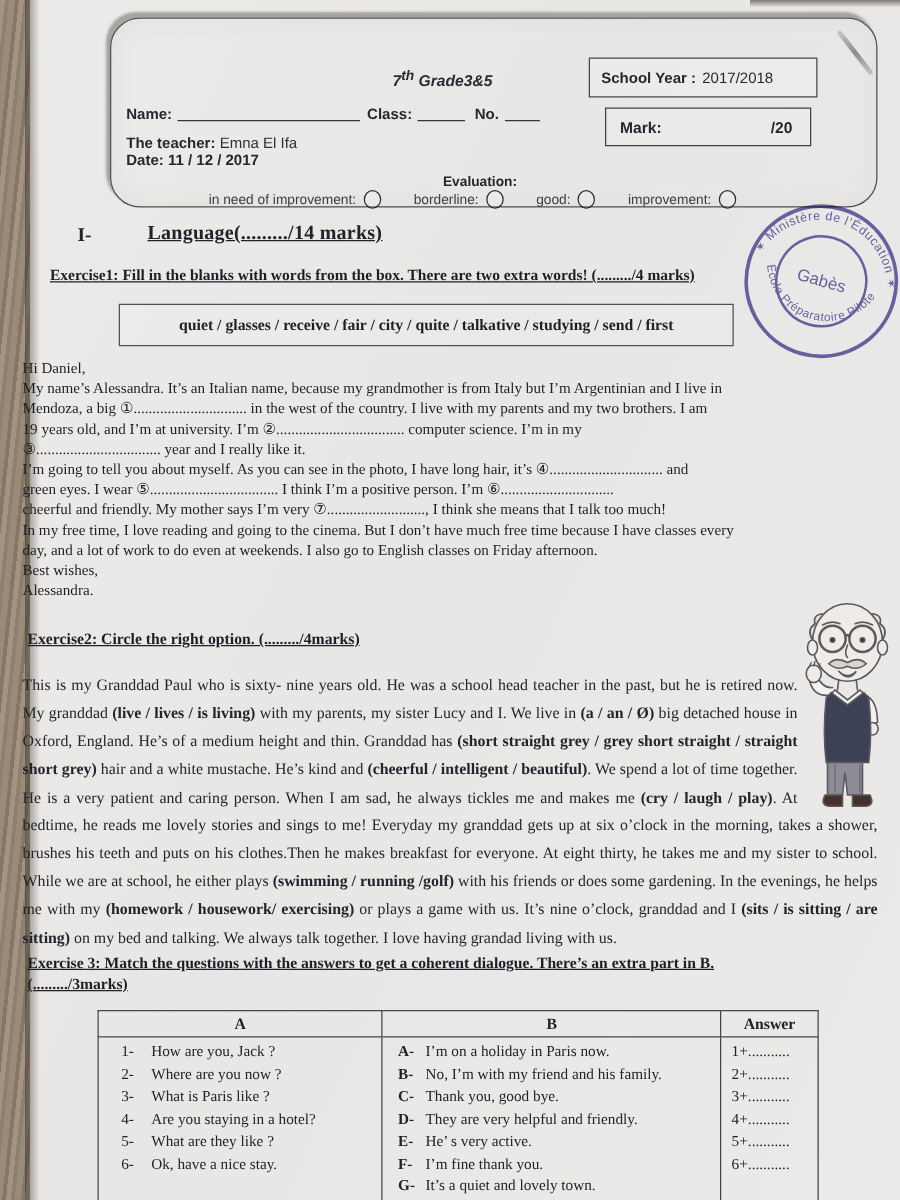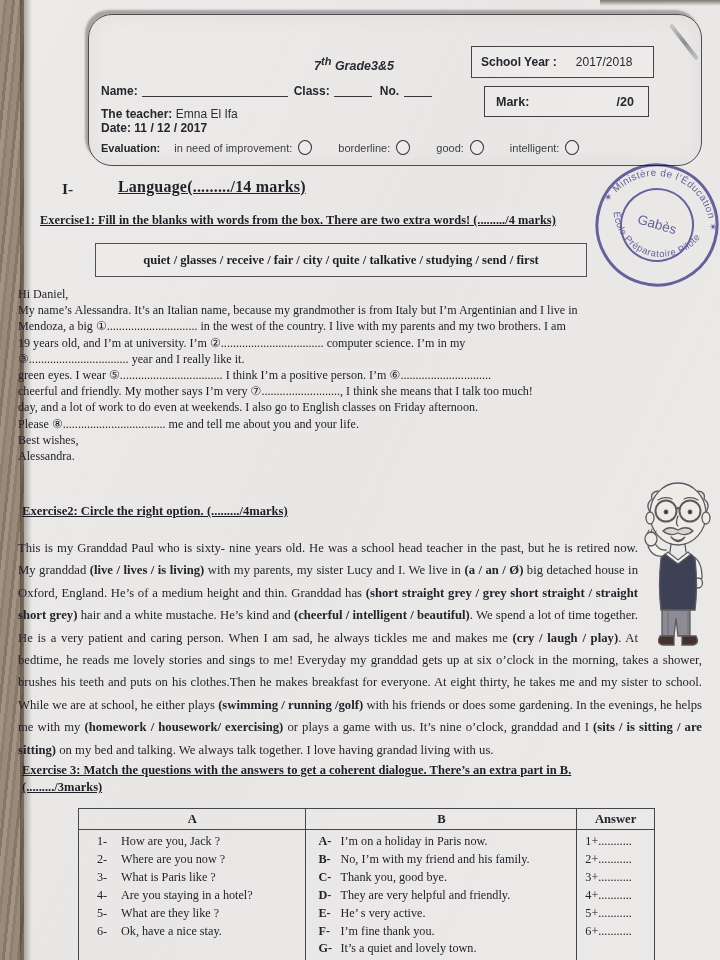--- a/index.html
+++ b/index.html
@@ -35,39 +35,39 @@
     font-family:"Liberation Sans","DejaVu Sans",sans-serif;
   }
   .hb-title{position:absolute;left:30px;top:20px;width:470px;text-align:center;
     font-size:15.5px;font-weight:bold;color:#24242c;letter-spacing:.2px;}
   .hb-subtitle{position:absolute;left:30px;top:40px;width:470px;text-align:center;
     font-size:12.5px;font-weight:bold;font-style:italic;color:#2a2a32;}
   .hb-subtitle sup{font-size:11px;}
   .schoolyear-box{
     position:absolute;left:382px;top:31px;width:172px;height:30px;
     border:1.6px solid #44444a;display:flex;align-items:center;padding-left:9px;
-    font-size:12px;color:#26262e;background:rgba(255,255,255,.18);gap:14px;
+    font-size:12px;color:#26262e;background:rgba(255,255,255,.18);
   }
   .schoolyear-box .lbl{font-weight:bold;margin-right:5px;}
   .name-row{position:absolute;left:12px;top:69px;width:380px;font-size:12px;color:#26262e;white-space:nowrap;}
   .name-row .lbl{font-weight:bold;}
   .blank{display:inline-block;border-bottom:1.4px solid #35353b;height:11px;vertical-align:-2px;}
   .blank.name{width:146px;margin:0 6px 0 4px;}
   .blank.class{width:38px;margin:0 8px 0 4px;}
   .blank.no{width:28px;margin-left:5px;}
   .mark-box{
     position:absolute;left:395px;top:71px;width:138px;height:29px;
     border:1.7px solid #3e3e46;display:flex;align-items:center;justify-content:space-between;
     padding:0 14px 0 11px;font-size:12.5px;font-weight:bold;color:#26262e;background:rgba(255,255,255,.15);
   }
   .teacher-row{position:absolute;left:12px;top:92px;font-size:12px;color:#2e2e36;text-align:center;}
   .teacher-row .lbl{font-weight:bold;color:#26262e;}
   .date-row{position:absolute;left:12px;top:106px;font-size:12px;font-weight:bold;color:#26262e;}
   .eval-row{position:absolute;left:12px;top:125px;width:580px;font-size:11px;color:#3c3c44;
-    display:flex;align-items:center;white-space:nowrap;}
+    display:flex;align-items:center;white-space:nowrap;flex-direction:column;}
   .eval-row .lbl{font-weight:bold;color:#26262e;margin-right:14px;}
   .eval-opt{margin-right:26px;display:inline-flex;align-items:center;}
   .eval-circle{display:inline-block;width:12px;height:13px;border:1.6px solid #2c2c34;
     border-radius:50%;margin-left:6px;background:rgba(255,255,255,.2);}
 
   
   .section-numeral{position:absolute;left:62px;top:180px;font-size:15.5px;font-weight:bold;}
   .section-title{position:absolute;left:118px;top:178px;font-size:16px;font-weight:bold;
     text-decoration:underline;letter-spacing:.2px;}
   .ex-heading{position:absolute;font-weight:bold;text-decoration:underline;color:#1e1e26;}
@@ -159,41 +159,42 @@
       <span><span class="eval-opt">
             <span>in need of improvement:</span>
             <span class="eval-circle"></span>
           </span><span class="eval-opt">
             <span>borderline:</span>
             <span class="eval-circle"></span>
           </span><span class="eval-opt">
             <span>good:</span>
             <span class="eval-circle"></span>
           </span><span class="eval-opt">
-            <span>intelligent:</span>
+            <span>improvement:</span>
             <span class="eval-circle"></span>
           </span></span>
     </div>
   </div>
 
   <div class="section-numeral">I-</div>
   <div class="section-title">Language(........./14 marks)</div>
 
   <div class="ex-heading ex1-heading">Exercise1: Fill in the blanks with words from the box. There are two extra words! (........./4 marks)</div>
   <div class="word-box">quiet / glasses / receive / fair / city / quite / talkative / studying / send / first</div>
   <div class="letter">
       <div class="letter-line">Hi Daniel,</div>
       <div class="letter-line">My name’s Alessandra. It’s an Italian name, because my grandmother is from Italy but I’m Argentinian and  I live in</div>
       <div class="letter-line">Mendoza, a big ①.............................. in the west of the country. I live with my parents and my two brothers. I am</div>
       <div class="letter-line">19 years old, and I’m at university. I’m ②.................................. computer science. I’m in my</div>
       <div class="letter-line">③................................. year and I really like it.</div>
+      <div class="letter-line">I’m going to tell you about myself. As you can see in the photo, I have long hair, it’s ④.............................. and</div>
       <div class="letter-line">green eyes. I wear ⑤.................................. I think I’m a positive person. I’m ⑥..............................</div>
       <div class="letter-line">cheerful and friendly. My mother says I’m very ⑦.........................., I think she means that I talk too much!</div>
+      <div class="letter-line">In my free time, I love reading and going to the cinema. But I don’t have much free time because I have classes every</div>
       <div class="letter-line">day, and a lot of work to do even at weekends. I also go to English classes on Friday afternoon.</div>
-      <div class="letter-line">Please ⑧.................................. me and tell me about you and your life.</div>
       <div class="letter-line">Best wishes,</div>
       <div class="letter-line">Alessandra.</div>
     </div>
 
   <div class="ex-heading ex2-heading">Exercise2: Circle the right option. (........./4marks)</div>
   <div class="ex2-text"><div class="granddad-float"></div><span>This is my Granddad Paul who is sixty- nine years old. He was a school head teacher in the past, but he is retired now. My granddad </span><b>(live / lives / is living)</b><span> with my parents, my sister Lucy and I. We live in  </span><b>(a / an / Ø)</b><span> big detached house in Oxford, England. He’s of a medium height and thin. Granddad has </span><b>(short straight grey / grey short straight / straight short grey)</b><span> hair and a white mustache. He’s kind and </span><b>(cheerful / intelligent / beautiful)</b><span>. We spend a lot of time together. He is a very patient and caring person. When I am sad, he always tickles me and makes me </span><b>(cry / laugh / play)</b><span>. At bedtime, he reads me lovely stories and sings to me! Everyday my granddad gets up at six o’clock in the morning, takes a shower, brushes his teeth and puts on his clothes.Then he makes breakfast for everyone. At eight thirty, he takes me and my sister to school. While we are at school, he either plays </span><b>(swimming / running /golf)</b><span> with his friends  or does some gardening. In the evenings, he helps me with my </span><b>(homework / housework/ exercising)</b><span> or plays a game with us. It’s nine o’clock, granddad and I </span><b>(sits / is sitting / are sitting)</b><span> on my bed and talking. We always talk together. I love having grandad living with us.</span></div>
 
   <svg class="granddad" viewBox="0 0 80 190">
     <g stroke="#5a5a60" stroke-width="1.3" fill="none" stroke-linecap="round">
 

